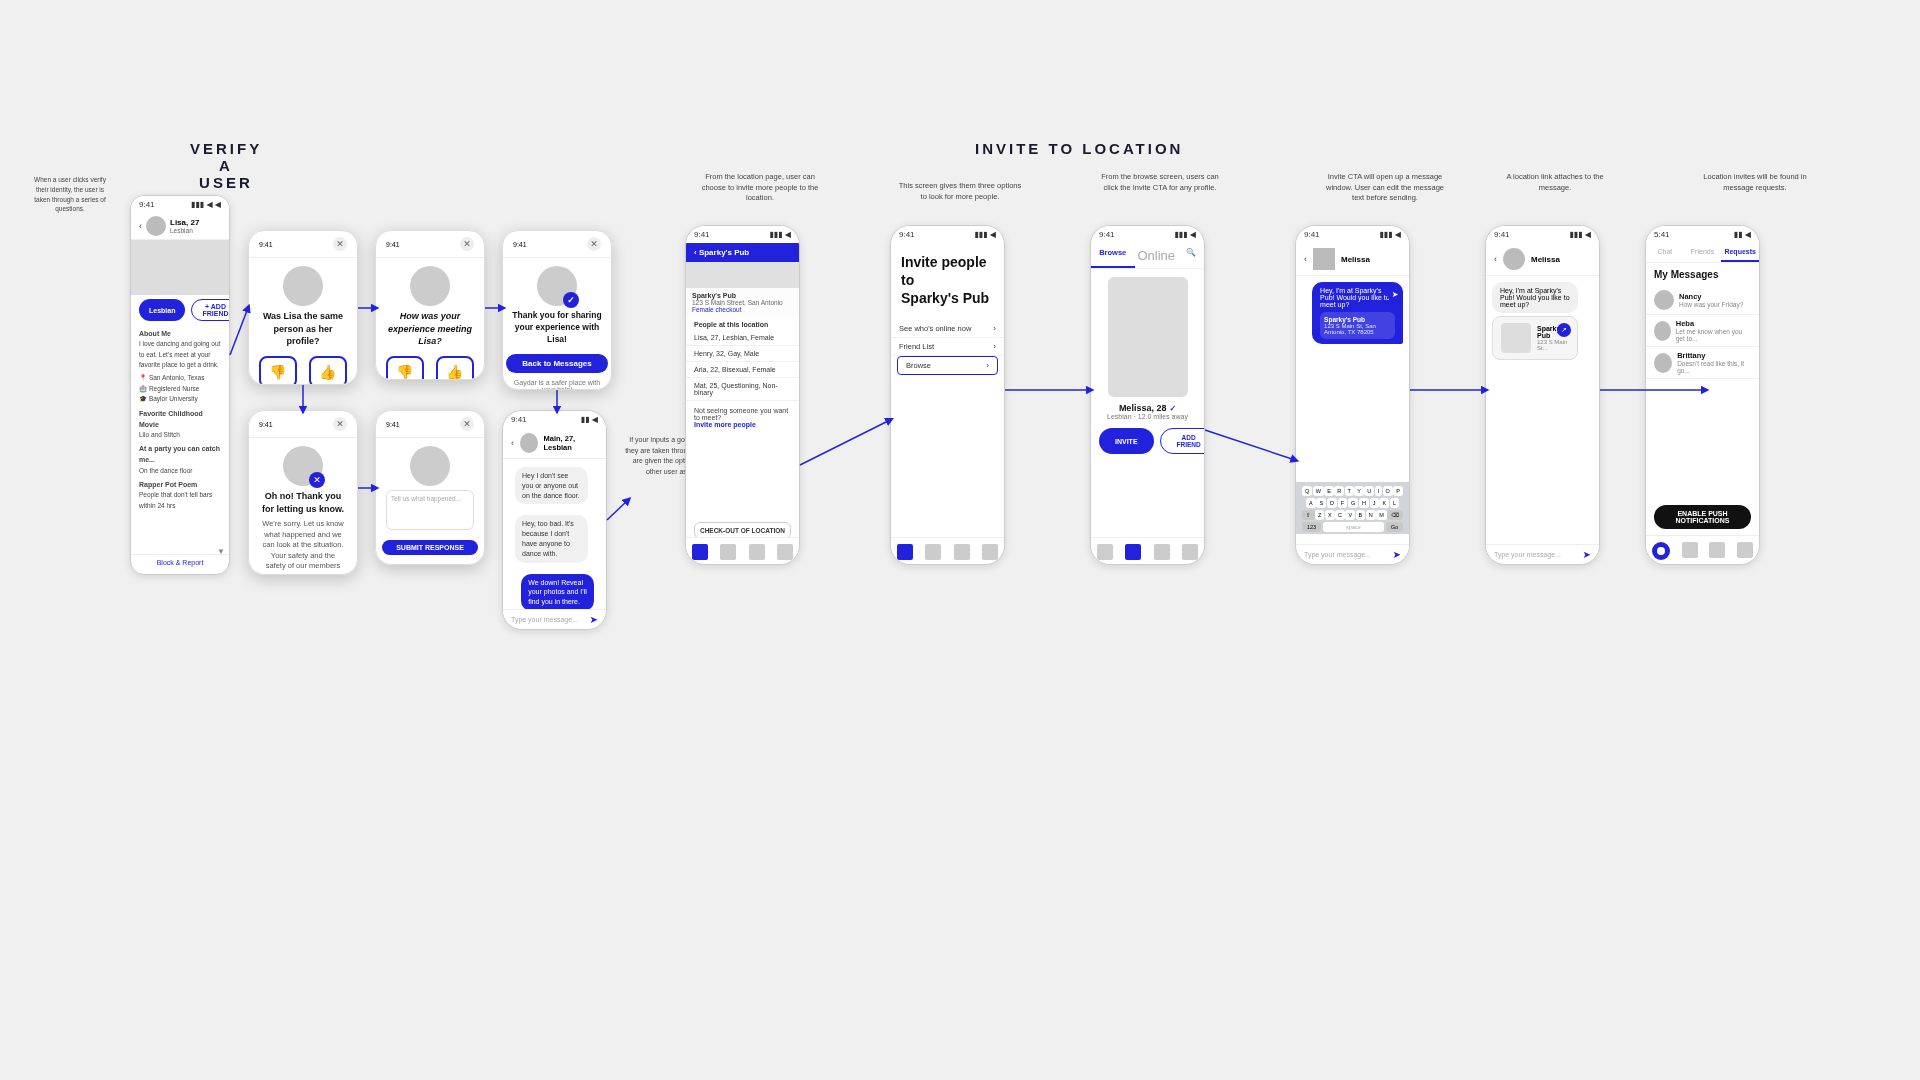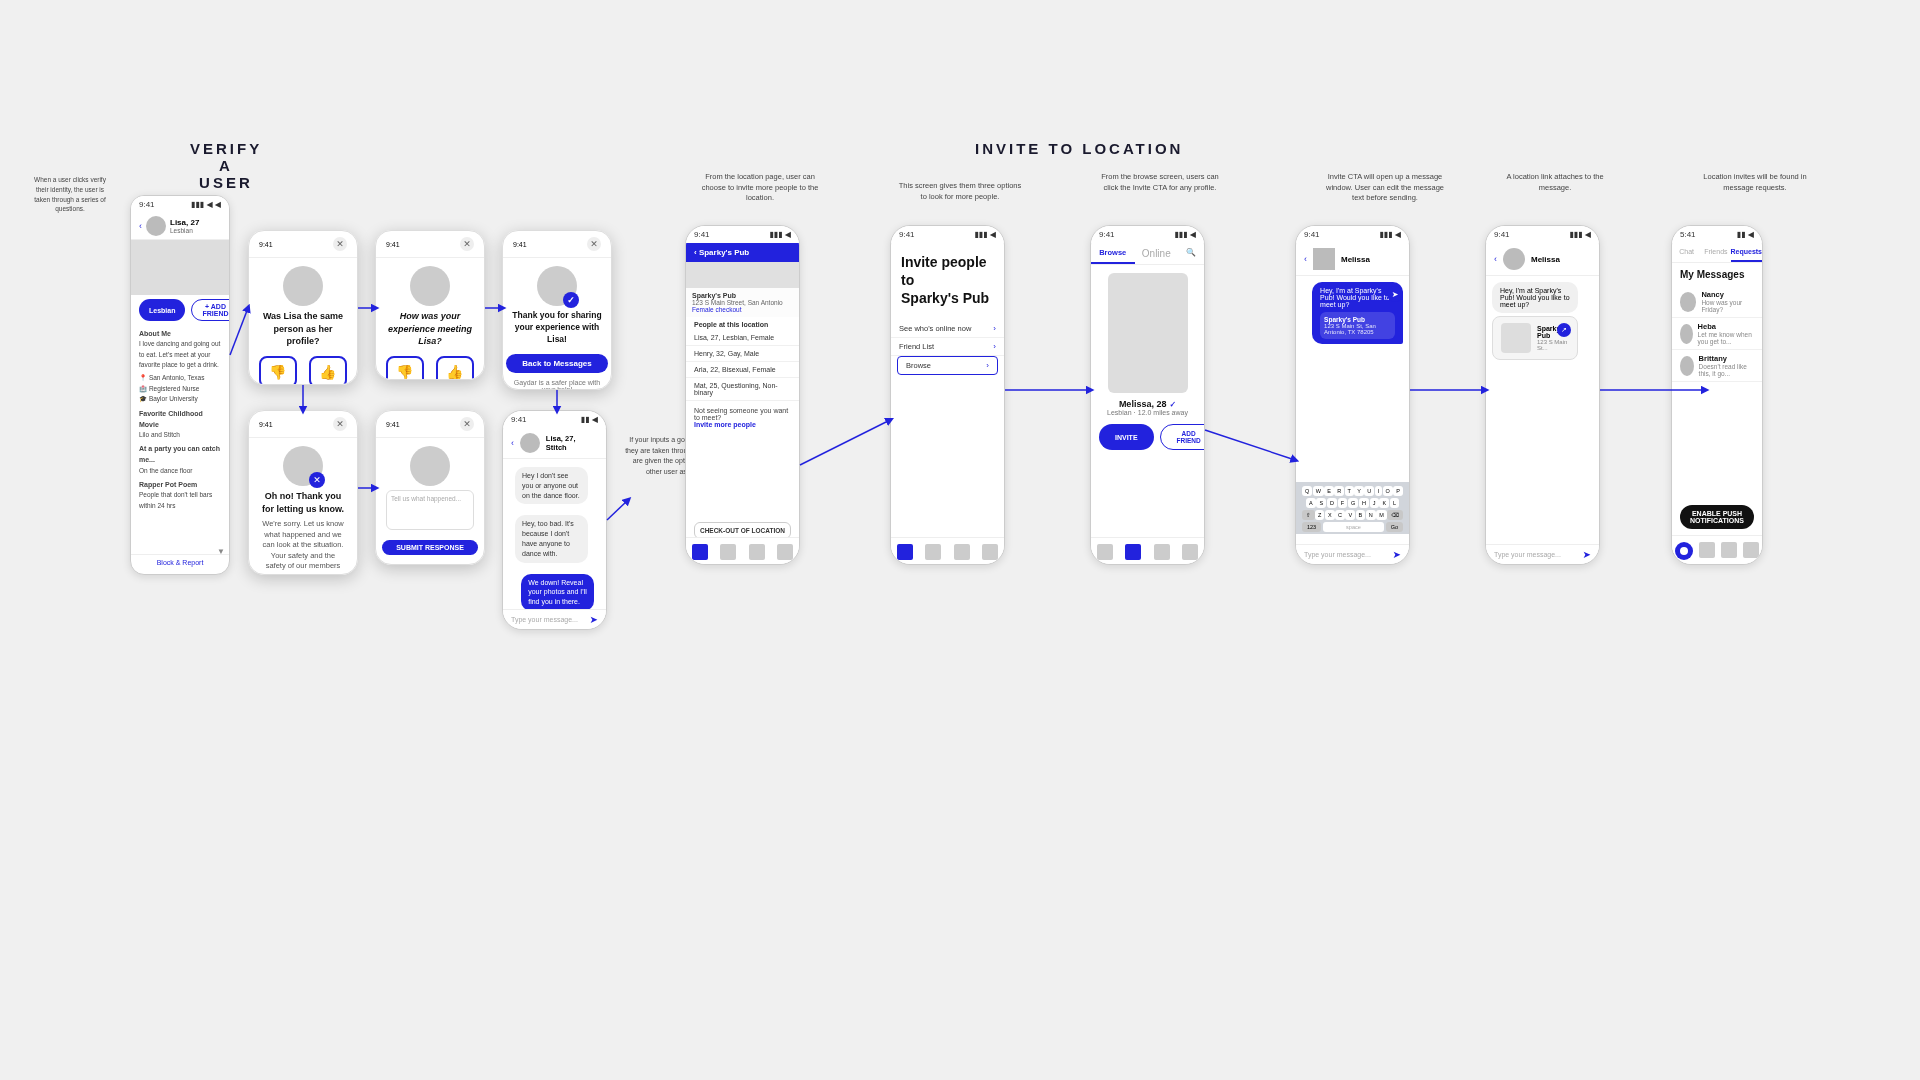--- a/index.html
+++ b/index.html
@@ -400,21 +400,21 @@
     </div>
 
     <div class="phone" style="width:105px; height:220px; left:472px; top:330px;">
       <div class="phone-header">
         <span>9:41</span>
           <span>▮▮ ◀</span>
       </div>
       <div class="chat-header">
         <span style="font-size:9px; color:#2222dd;">‹</span>
         <div class="chat-avatar"></div>
-        <div style="font-size:7.5px; font-weight:700;">Lisa, 27, Stitch</div>
+        <div style="font-size:7.5px; font-weight:700;">Main, 27, Lesbian</div>
       </div>
       <div style="padding:4px 6px; overflow:hidden; height:160px; display:flex; flex-direction:column; gap:3px;">
         <div class="chat-msg received">Hey I don't see you or anyone out on the dance floor.</div>
         <div class="chat-msg received">Hey, too bad. It's because I don't have anyone to dance with.</div>
         <div class="chat-msg sent">We down! Reveal your photos and I'll find you in there.</div>
 
       </div>
       <div class="chat-input-bar">
         <span>Type your message...</span>
         <span style="color:#2222dd; font-size:10px;">➤</span>
@@ -538,21 +538,21 @@
     </div>
 
     <div class="phone" style="width:115px; height:340px; left:435px; top:145px;">
       <div class="phone-header">
         <span>9:41</span>
           <span>▮▮▮ ◀</span>
       </div>
 
       <div style="display:flex; border-bottom:1.5px solid #eee;">
         <div style="flex:1; text-align:center; padding:5px 0; font-size:7.5px; color:#2222dd; font-weight:700; border-bottom:2px solid #2222dd;">Browse</div>
-        <div style="flex:1; text-align:center; padding:5px 0; font-size:10px; color:#aaa;">Online</div>
+        <div style="flex:1; text-align:center; padding:5px 0; font-size:13px; color:#aaa;">Online</div>
         <div style="padding:5px 8px; font-size:8px; color:#333;">🔍</div>
       </div>
 
       <div style="display:flex; flex-direction:column; align-items:center; padding:8px 0 4px; position:relative;">
 
         <div style="width:80px; height:120px; background:#ddd; border-radius:6px; margin-bottom:6px;"></div>
         <div style="font-size:9px; font-weight:700; color:#111; display:flex; align-items:center; gap:3px;">
           <span>Melissa, 28</span>
           <span style="color:#2222dd; font-size:8px;">✓</span>
         </div>
@@ -668,21 +668,21 @@
           </div>
           <div style="position:absolute; right:6px; top:6px; width:14px; height:14px; background:#2222dd; border-radius:50%; display:flex; align-items:center; justify-content:center; color:#fff; font-size:7px;">↗</div>
         </div>
       </div>
       <div class="chat-input-bar">
         <span>Type your message...</span>
         <span style="color:#2222dd; font-size:10px;">➤</span>
       </div>
     </div>
 
-    <div class="phone" style="width:92px; height:340px; left:1016px; top:145px;">
+    <div class="phone" style="width:115px; height:340px; left:990px; top:145px;">
       <div class="phone-header">
         <span>5:41</span>
           <span>▮▮ ◀</span>
       </div>
 
       <div style="display:flex; border-bottom:1px solid #eee;">
         <div style="flex:1; text-align:center; padding:5px 0; font-size:7px; color:#aaa;">Chat</div>
         <div style="flex:1; text-align:center; padding:5px 0; font-size:7px; color:#aaa;">Friends</div>
         <div style="flex:1; text-align:center; padding:5px 0; font-size:7px; color:#2222dd; font-weight:700; border-bottom:2px solid #2222dd;">Requests</div>
       </div>

